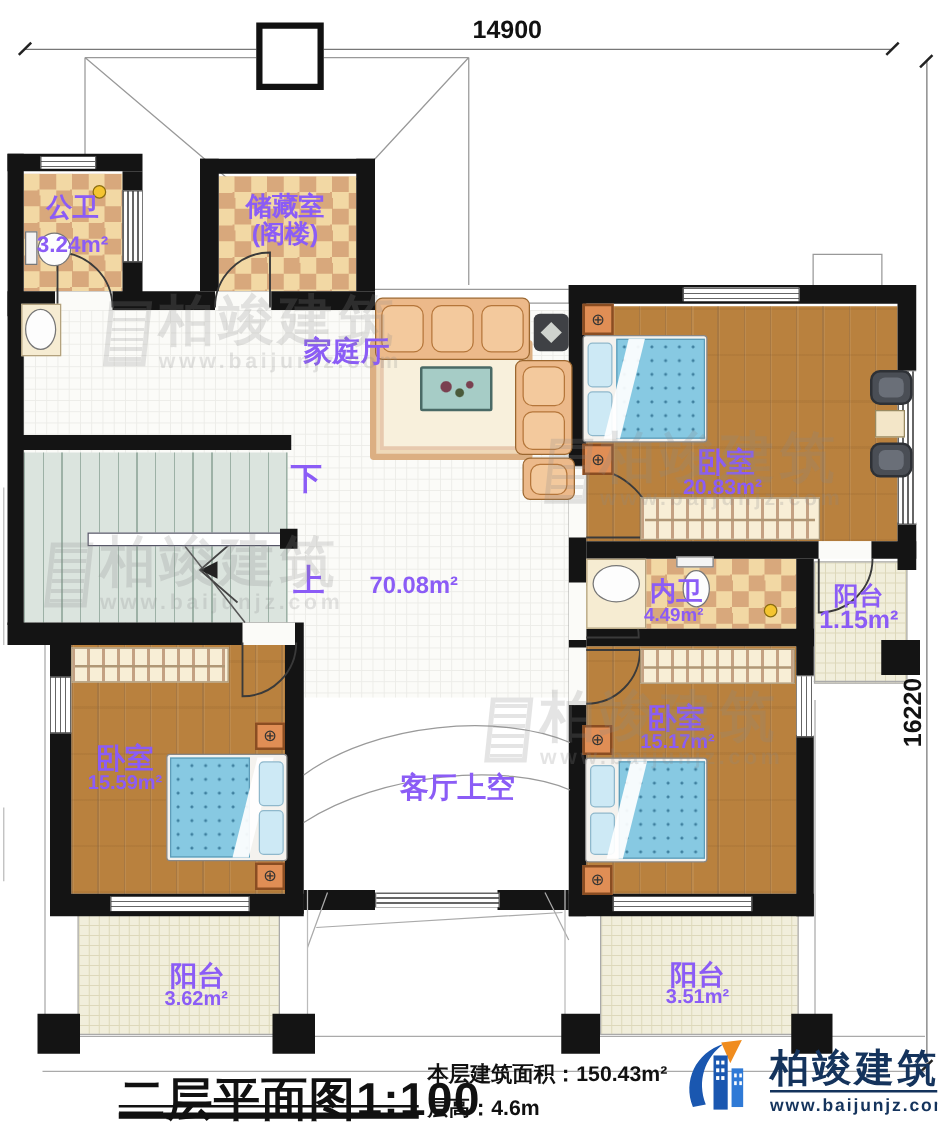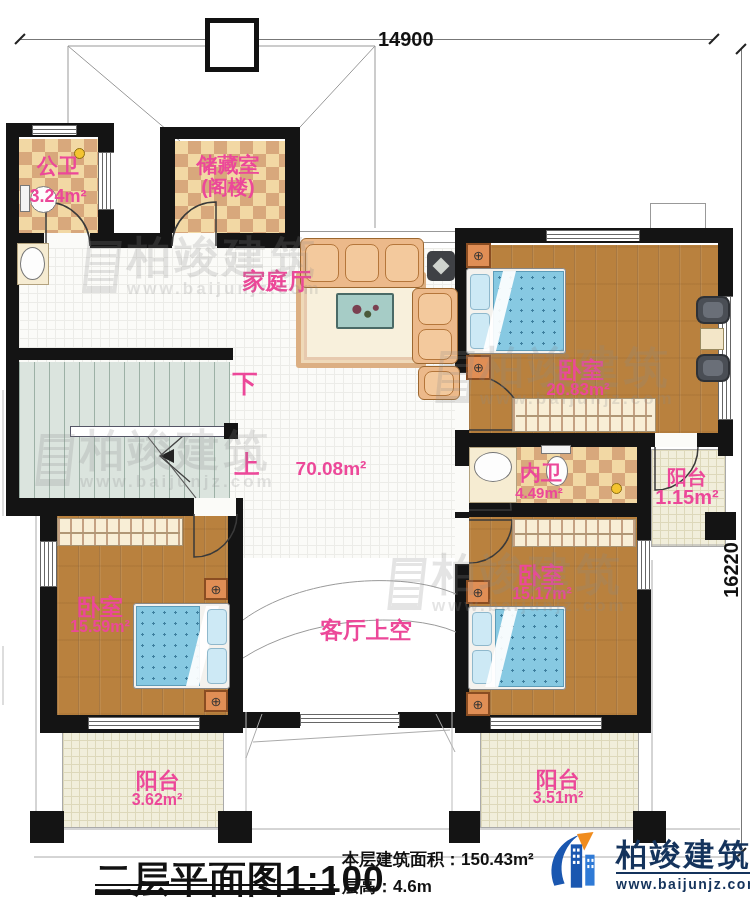--- a/index.html
+++ b/index.html
@@ -50,21 +50,21 @@
        background-image:repeating-linear-gradient(90deg,#c4a183 0 2px,transparent 2px 12px);}
   .wardrobe:after{content:"";position:absolute;left:2%;right:2%;top:50%;height:2px;background:#b09776;}
   .counter{background:#f6ecd2;border:1px solid #b3a27e;}
   .oval{border-radius:50%;background:#fdfdfd;border:1.5px solid #777;}
   .chair{background:#4a4e55;border-radius:8px;border:2px solid #2e3136;}
   .chair:after{content:"";position:absolute;left:5px;right:5px;top:4px;bottom:4px;background:#6a6f78;border-radius:5px;}
   .smtable{background:#f3e6c8;border:1.5px solid #998a60;}
   .rail{position:absolute;z-index:6;background:#fff;border:1.5px solid #556;box-sizing:border-box;}
   .dot-lamp{position:absolute;z-index:6;background:#f4c430;border:1.5px solid #8a6d10;border-radius:50%;}
   
-  .lbl{position:absolute;z-index:8;transform:translate(-50%,-50%);font-weight:bold;white-space:nowrap;color:#ec4899;text-align:center;}
+  .lbl{position:absolute;z-index:8;transform:translate(-50%,-50%);font-weight:bold;white-space:nowrap;color:#8b5cf6;text-align:center;}
   .dim{position:absolute;z-index:9;font-weight:bold;font-size:20px;color:#111;white-space:nowrap;}
   .dimline{position:absolute;z-index:1;background:#777;}
   .tick{position:absolute;z-index:2;width:14px;height:2px;background:#222;transform:rotate(-45deg);}
   
   .wm{position:absolute;z-index:10;color:#8a8a8a;opacity:.22;white-space:nowrap;display:flex;align-items:center;gap:8px;pointer-events:none;}
   .wm .wm-glyph{display:inline-block;width:26px;height:44px;border:4px solid currentColor;transform:skewX(-6deg);
       background:repeating-linear-gradient(0deg,currentColor 0 3px,transparent 3px 8px);}
   .wm .wm-text{font-size:44px;font-weight:bold;letter-spacing:4px;line-height:1;}
   .wm .wm-url{font-size:17px;font-weight:bold;letter-spacing:3px;}
   
@@ -87,21 +87,21 @@
   <svg class="layer under" width="750" height="907">
     <path d="M68,46 L375,46 M68,46 L68,127 M375,46 L375,228 M68,46 L240,192 M375,46 L240,192" stroke="#999" fill="none" stroke-width="1"></path>
     <path d="M3,390 L3,705" stroke="#bbb" stroke-width="1"></path>
   </svg>
 
   <div class="abs" style="left:205px;top:18px;width:44px;height:44px;border:5px solid #111;background:#fff;z-index:2;"></div>
 
   <div class="dimline" style="left:20px;top:39px;width:694px;height:1px;"></div>
   <div class="tick" style="left:13px;top:38px;"></div>
   <div class="tick" style="left:707px;top:38px;"></div>
-  <div class="dim" style="left:378px;top:28px;">14900</div>
+  <div class="dim" style="left:378px;top:13px;">14900</div>
 
   <div class="dimline" style="left:741px;top:48px;width:1px;height:809px;"></div>
   <div class="tick" style="left:734px;top:48px;"></div>
   <div class="tick" style="left:734px;top:852px;"></div>
   <div class="dim" style="left:731px;top:570px;transform:translate(-50%,-50%) rotate(-90deg);">16220</div>
 
   <div class="checker" style="left:19px;top:139px;width:79px;height:94px;"></div>
   <div class="checker" style="left:175px;top:141px;width:110px;height:92px;"></div>
   <div class="tile-hall" style="left:19px;top:248px;width:436px;height:310px;"></div>
   <div class="whitepatch" style="left:0px;top:516px;width:40px;height:130px;"></div>

